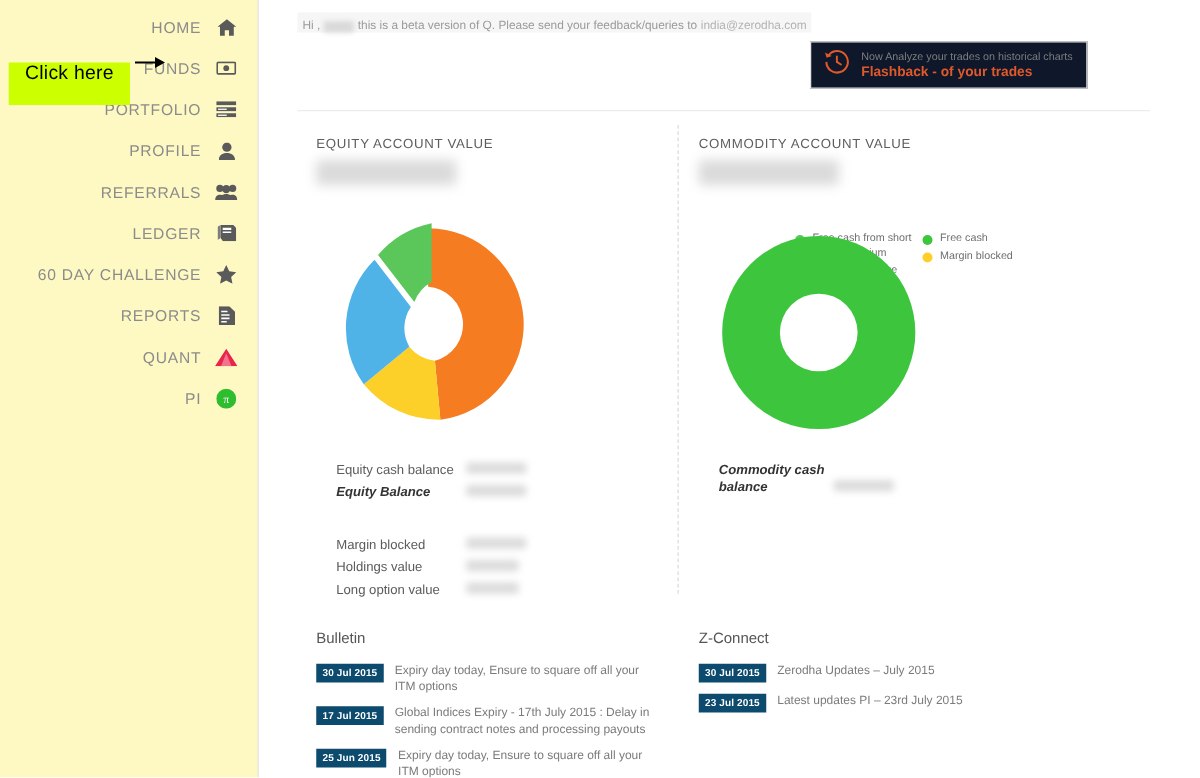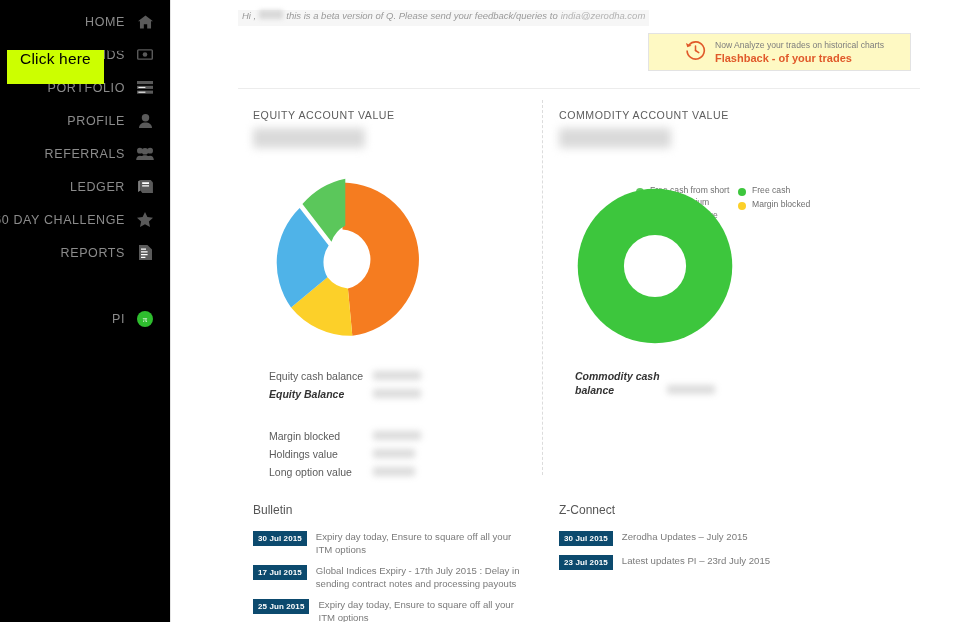--- a/index.html
+++ b/index.html
@@ -8,22 +8,22 @@
     width: 960px; height: 622px;
     background: #ffffff;
     font-family: "Liberation Sans", sans-serif;
     overflow: hidden;
   }
   #app { position: relative; width: 960px; height: 622px; }
 
   
   #sidebar {
     position: absolute; left: 0; top: 0;
-    width: 171px; height: 622px;
-    background: #000000;
+    width: 207px; height: 622px;
+    background: #fef9c3;
     border-right: 1px solid #e4e4e4;
   }
   .nav-item {
     position: absolute;
     right: 0; width: 207px; height: 33px;
     display: flex; align-items: center; justify-content: flex-end;
     padding-right: 14px;
     cursor: pointer;
   }
   .nav-label {
@@ -53,47 +53,46 @@
     position: absolute; left: 108px; top: 42px;
     width: 24px; height: 16px;
   }
 
   
   #main { position: absolute; left: 207px; top: 0; width: 753px; height: 622px; }
 
   #beta-bar {
     position: absolute; left: 31px; top: 10px;
     height: 16px;
-    display: flex; align-items: flex-start;
+    display: flex; align-items: flex-end;
     background: #f6f6f6;
     padding: 0 4px;
-    font-style: italic;
   }
   #beta-bar .txt { font-size: 9.5px; color: #9a9a9a; white-space: nowrap; }
   #beta-bar .mask { display:inline-block; width: 24px; height: 9px; background: #d9d9d9; margin: 0 3px; border-radius:1px; filter: blur(2px); }
   #beta-bar .mail { color: #b2b2b2; }
 
   #greet {
     position: absolute; left: 31px; top: 40px;
     display: flex; align-items: center;
   }
   #greet .hi { font-size: 27px; color: #4a4a4a; font-weight: 300; }
   #greet .namemask {
     display:inline-block; width: 94px; height: 22px;
     background: #dcdcdc; margin-left: 12px; border-radius: 2px;
     filter: blur(4px);
   }
 
   #flashback {
     position: absolute; left: 441px; top: 33px;
-    width: 263px; height: 38px;
+    width: 222px; height: 38px;
     border: 1px solid #e3e3e3;
-    background: #fef9c3;
+    background: #0f172a;
     display: flex; align-items: center;
-    padding-left: 10px; cursor: pointer; justify-content: center;
+    padding-left: 10px; cursor: pointer;
   }
   #flashback .clk { flex: 0 0 auto; margin-right: 9px; }
   #flashback .l1 { font-size: 8.6px; color: #7d7d7d; line-height: 12px; white-space: nowrap; }
   #flashback .l2 { font-size: 11px; color: #e0592a; font-weight: bold; line-height: 15px; white-space: nowrap; }
 
   #hr-top {
     position: absolute; left: 31px; top: 88px;
     width: 682px; height: 1px; background: #ececec;
   }
 
@@ -234,20 +233,29 @@
     <div class="nav-item" style="top:236px">
       <span class="nav-label">REPORTS</span>
       <span class="nav-ico">
         <svg width="13" height="15" viewBox="0 0 13 15">
             <path fill="#5a5a5a" d="M0 0h8.4L13 4.4V15H0z"></path>
             <path fill="#fff" d="M2 3.5h5v1.3H2zM2 6.3h6.6v1.3H2zM2 9h6.6v1.3H2zM2 11.7h4.4V13H2z"></path>
           </svg>
       </span>
     </div>
 
+    <div class="nav-item" style="top:269px">
+      <span class="nav-label">QUANT</span>
+      <span class="nav-ico">
+        <svg width="18" height="14" viewBox="0 0 18 14">
+            <path fill="#e8254a" d="M9 0L18 14H11L9 6.5 7 14H0z"></path>
+            <path fill="#f2738c" d="M9 3.6L13.2 14H4.8z"></path>
+          </svg>
+      </span>
+    </div>
 
     <div class="nav-item" style="top:302px">
       <span class="nav-label">PI</span>
       <span class="nav-ico">
         <svg width="16" height="16" viewBox="0 0 16 16">
             <circle cx="8" cy="8" r="8" fill="#2ebd2e"></circle>
             <text x="8" y="11.4" text-anchor="middle" font-family="Liberation Serif, serif" font-size="9" fill="#fff">π</text>
           </svg>
       </span>
     </div>

